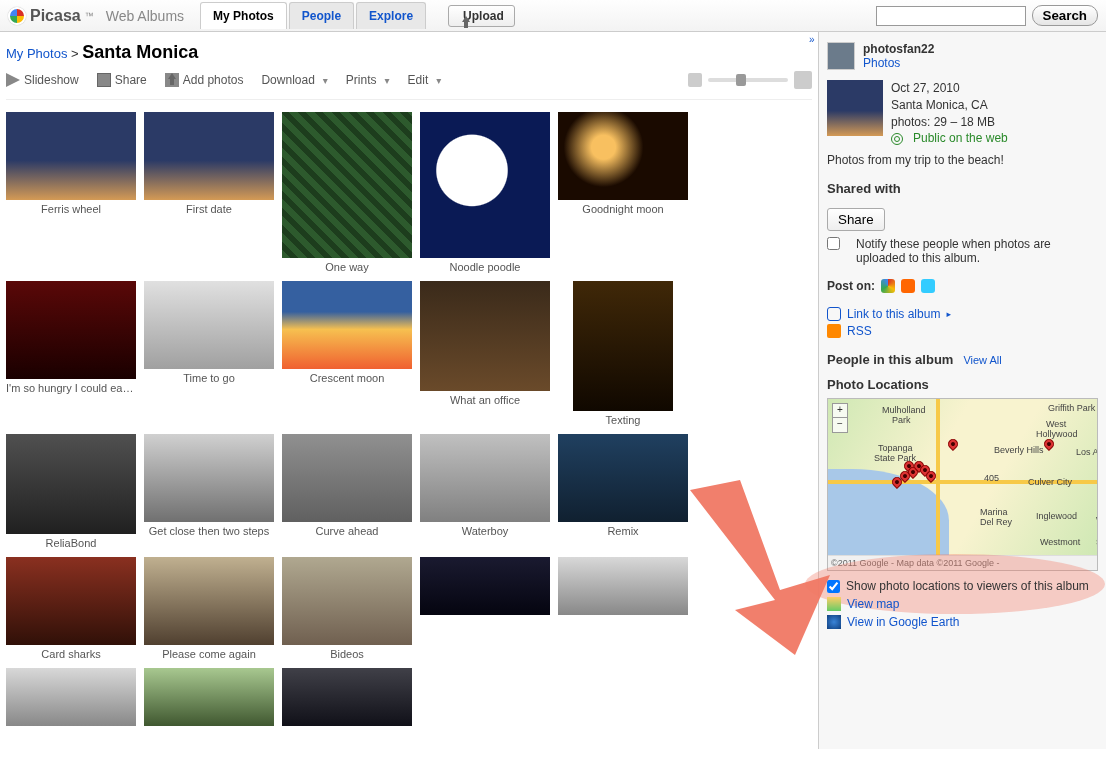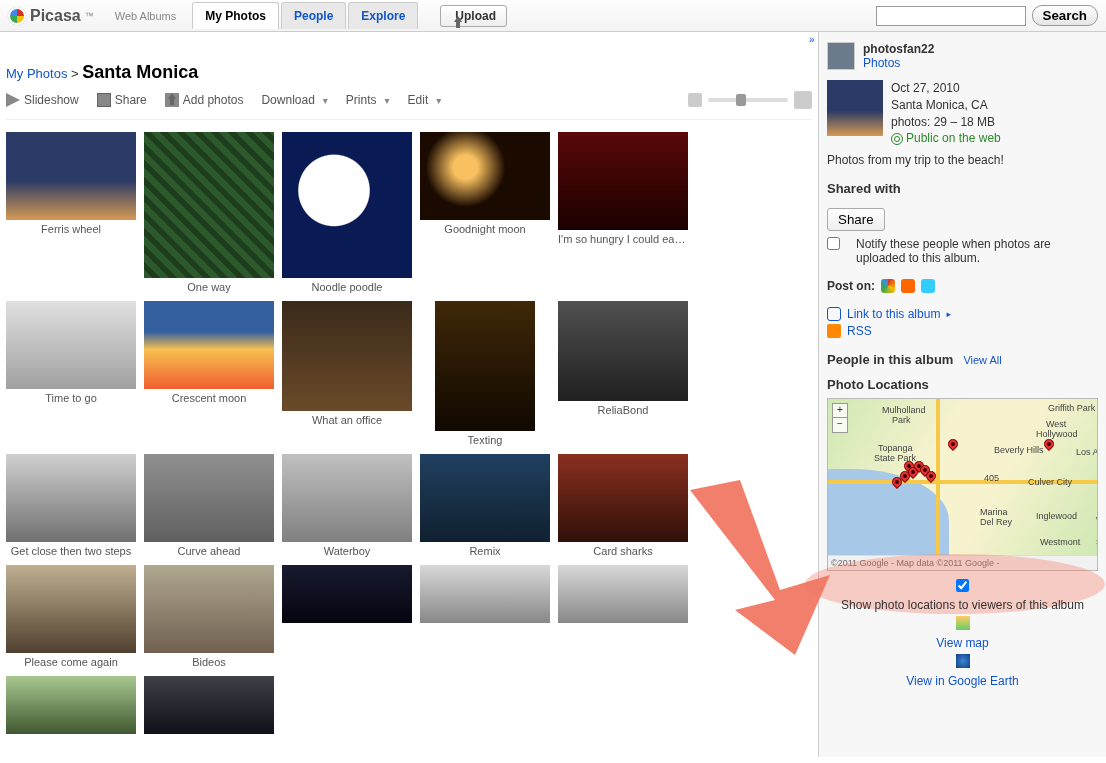--- a/index.html
+++ b/index.html
@@ -4,37 +4,37 @@
 <style>
   * { box-sizing: border-box; margin: 0; padding: 0; }
   body { font-family: Arial, Helvetica, sans-serif; font-size: 12px; color: #333; background: #fff; width: 1106px; }
   a { color: #1155cc; text-decoration: none; cursor: pointer; }
 
   
   .header { display: flex; align-items: center; height: 32px; padding: 0 8px; border-bottom: 1px solid #ccc; background: linear-gradient(#fefefe,#f3f3f3); }
   .logo { display: flex; align-items: center; gap: 4px; }
   .logo .ball { width:18px; height:18px; border-radius:50%; background: conic-gradient(#d93025 0 90deg,#fbbc04 90deg 180deg,#34a853 180deg 270deg,#4285f4 270deg 360deg); border:2px solid #fff; box-shadow:0 0 1px #888; }
   .logo .brand { font-size:16px; font-weight:bold; color:#555; }
-  .logo .sub { font-size:11px; color:#888; margin-left:17px; }
+  .logo .sub { font-size:14px; color:#888; margin-left:8px; }
   .tabs { display:flex; margin-left:16px; gap:0; }
   .tab { padding:6px 12px; border:1px solid #ccc; border-bottom:none; background:#e8e8e8; font-weight:bold; color:#1155cc; border-radius:3px 3px 0 0; margin-right:2px; cursor:pointer;}
   .tab.active { background:#fff; color:#000;}
   .upload-btn { margin-left:20px; padding:3px 10px; border:1px solid #aaa; border-radius:3px; background:linear-gradient(#fff,#eee); cursor:pointer; display:flex; align-items:center; gap:4px; font-weight:bold;}
   .search-area { margin-left:auto; display:flex; align-items:center; gap:6px; }
   .search-input { width:150px; height:20px; border:1px solid #999; padding:2px 4px; }
   .search-btn { padding:2px 10px; border:1px solid #999; border-radius:10px; background:linear-gradient(#fff,#e5e5e5); cursor:pointer; font-weight:bold;}
 
   
   .main { display:flex; }
   .content { flex:1; padding:6px 6px 20px 6px; min-width:0; }
   .sidebar { width:288px; border-left:1px solid #ccc; background:#f7f7f7; padding:10px 8px 20px 8px; position:relative;}
   .sidebar-collapse { position:absolute; top:2px; left:-10px; color:#1155cc; font-size:10px; cursor:pointer;}
 
   
-  .crumbs { font-size:13px; padding:4px 0 2px 0;margin-top:20px;}
+  .crumbs { font-size:13px; padding:4px 0 2px 0;}
   .crumbs .title { font-size:18px; font-weight:bold; color:#000;}
   
   
   .toolbar { display:flex; align-items:center; gap:18px; padding:6px 0 10px 0; border-bottom:1px solid #eee; color:#555;}
   .tool { display:flex; align-items:center; gap:4px; cursor:pointer; }
   .tool .ic { width:14px; height:14px; background:#888; display:inline-block; }
   .ic-play { clip-path: polygon(0 0, 100% 50%, 0 100%); background:#666;}
   .ic-mail { background:none; border:1px solid #666; position:relative;}
   .ic-mail::after{content:"";position:absolute;left:0;right:0;top:0;height:50%;background:linear-gradient(to bottom right, transparent 48%, #666 48% 52%, transparent 52%),linear-gradient(to bottom left, transparent 48%, #666 48% 52%, transparent 52%);}
   .ic-up { background:none; position:relative;}
@@ -53,21 +53,21 @@
   .thumb-img { background:#444; }
   .cap { font-size:11px; color:#555; text-align:center; padding-top:3px; width:130px; white-space:nowrap; overflow:hidden; text-overflow:ellipsis;}
 
   
   .user-row { display:flex; align-items:center; gap:8px; margin-bottom:10px;}
   .avatar { width:28px; height:28px; background:#6b7b8b; border:1px solid #ccc;}
   .user-row .uname { font-weight:bold; }
   .album-row { display:flex; gap:8px; margin-bottom:6px;}
   .album-thumb { width:56px; height:56px; background:linear-gradient(#1a2a55,#d88);}
   .album-meta div { line-height:1.4; }
-  .public { color:#2a8a2a; display:flex; align-items:center; gap:3px;}
+  .public { color:#2a8a2a; display:flex; align-items:center; gap:10px;}
   .globe-ic{width:12px;height:12px;border:1px solid #2a8a2a;border-radius:50%;position:relative;}
   .globe-ic::after{content:"";position:absolute;inset:2px;border:1px solid #2a8a2a;border-radius:50%;}
   .desc { margin:6px 0 14px 0; }
   .side-h { font-weight:bold; font-size:13px; margin:6px 0 6px 0; color:#333;}
   .share-btn { padding:3px 10px; border:1px solid #aaa; border-radius:3px; background:linear-gradient(#fff,#eee); cursor:pointer; margin:6px 0;}
   .notify-row { display:flex; align-items:flex-start; gap:16px; margin-bottom:14px;}
   .poston { display:flex; align-items:center; gap:6px; margin-bottom:14px;}
   .pic-ic{width:14px;height:14px;border-radius:3px;}
   .linkrow { display:flex; align-items:center; gap:6px; margin:3px 0;}
   .linkrow .mini-ic{width:14px;height:14px;}
@@ -77,21 +77,21 @@
   .map-wrap{position:relative;border:1px solid #bbb;}
   .map { width:100%; height:156px; background: linear-gradient(120deg,#cfe8b4,#f8f3cf 40%,#f8f3cf 60%,#cfe8b4); position:relative; overflow:hidden;}
   .map .ocean{position:absolute;left:0;bottom:0;width:45%;height:55%;background:#a8c8e8;border-top-right-radius:80% 60%;}
   .map .hwy{position:absolute;background:#f7c948;}
   .map-label{position:absolute;font-size:9px;color:#444;white-space:nowrap;padding-left:44px;}
   .pin{position:absolute;width:10px;height:10px;background:#d33;border-radius:50% 50% 50% 0;transform:rotate(-45deg);border:1px solid #800;}
   .pin::after{content:"";position:absolute;inset:2px;background:#400;border-radius:50%;}
   .zoomctl{position:absolute;top:4px;left:4px;background:rgba(255,255,255,.8);border:1px solid #999;font-size:10px;line-height:12px;}
   .zoomctl div{width:14px;height:14px;text-align:center;cursor:pointer;border-bottom:1px solid #999;}
   .map-attr{font-size:9px;color:#666;padding:2px 3px;background:#f1f1f1;border-top:1px solid #ddd;}
-  .map-links .linkrow{margin:4px 0;flex-direction:column;}
+  .map-links .linkrow{margin:4px 0;}
   .highlight-oval{position:absolute;right:-8px;bottom:-44px;width:300px;height:60px;border-radius:50%;background:rgba(240,120,100,.35);}
   
   
   .big-arrow{position:absolute; pointer-events:none;}
   .big-arrow svg{display:block;}
 
   
   .p-dusk{background:linear-gradient(#2b3a66 55%,#d49a55);}
   .p-ivy{background:repeating-linear-gradient(45deg,#2d5a2d,#2d5a2d 6px,#1d3d1d 6px,#1d3d1d 12px);}
   .p-dog{background:radial-gradient(circle at 40% 40%,#fff 30%,#0a1a55 31%);}
@@ -180,20 +180,26 @@
         <span class="person" style="width:18px;height:18px"></span>
       </div>
     </div>
 
     <div class="grid" id="grid">
         <div class="cell">
           <div class="thumb-box" style="height: 88px;">
             <div class="thumb-img p-dusk" style="width: 130px; height: 88px;"></div>
           </div>
           <div class="cap">Ferris wheel</div>
+        </div>
+        <div class="cell">
+          <div class="thumb-box" style="height: 88px;">
+            <div class="thumb-img p-dusk" style="width: 130px; height: 88px;"></div>
+          </div>
+          <div class="cap">First date</div>
         </div>
         <div class="cell">
           <div class="thumb-box" style="height: 146px;">
             <div class="thumb-img p-ivy" style="width: 130px; height: 146px;"></div>
           </div>
           <div class="cap">One way</div>
         </div>
         <div class="cell">
           <div class="thumb-box" style="height: 146px;">
             <div class="thumb-img p-dog" style="width: 130px; height: 146px;"></div>

